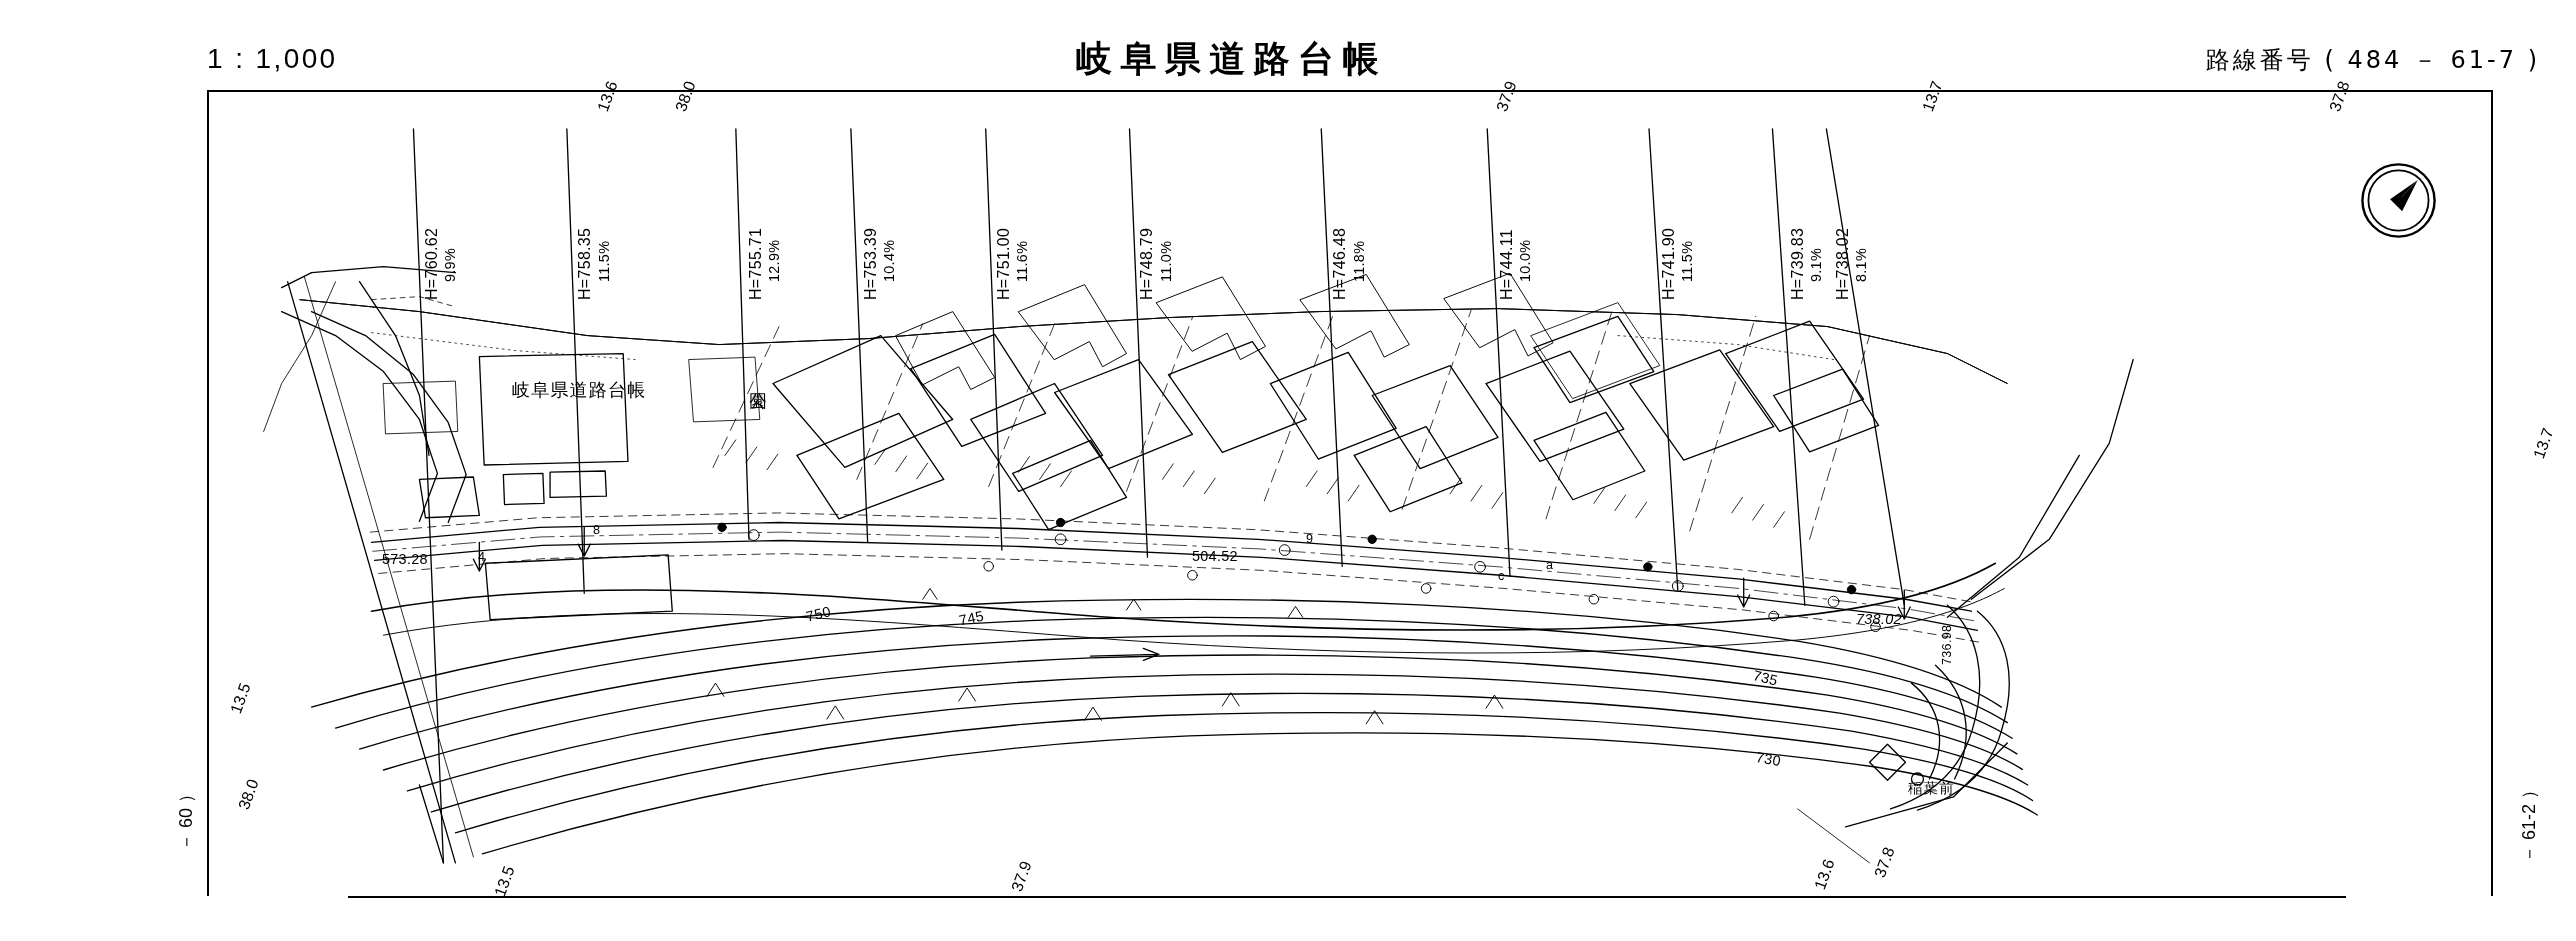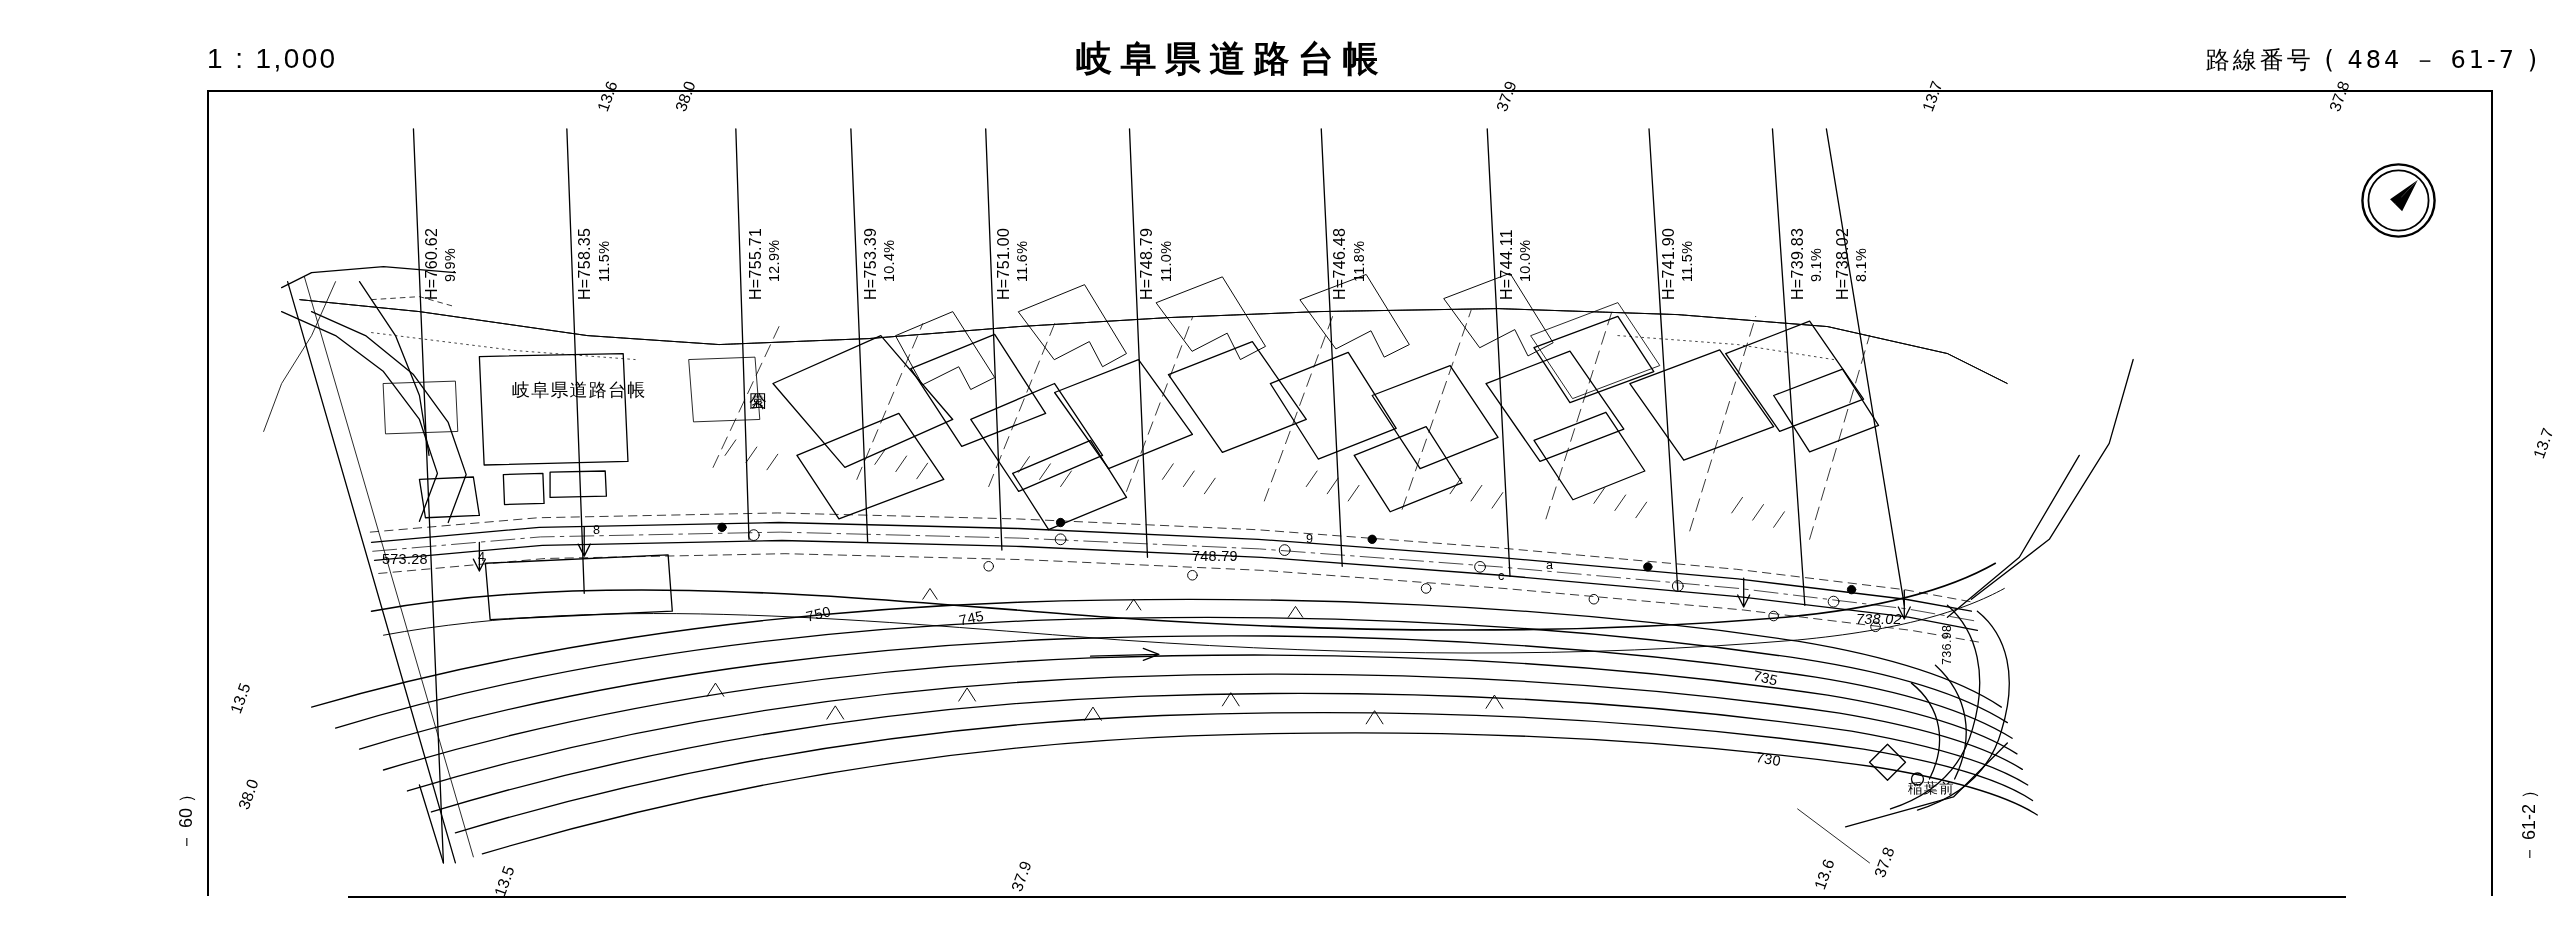--- a/index.html
+++ b/index.html
@@ -332,21 +332,21 @@
   <div class="t rot90" style="left:1660px; top:300px;">H=741.90</div>
   <div class="t rot90 small" style="left:1679px; top:282px;">11.5%</div>
 
   <div class="t rot90" style="left:1789px; top:300px;">H=739.83</div>
   <div class="t rot90 small" style="left:1808px; top:282px;">9.1%</div>
 
   <div class="t rot90" style="left:1834px; top:300px;">H=738.02</div>
   <div class="t rot90 small" style="left:1853px; top:282px;">8.1%</div>
 
   <div class="t small" style="left:382px; top:551px;">573.28</div>
-  <div class="t small" style="left:1192px; top:548px;">748.79</div>
+  <div class="t small" style="left:1192px; top:548px;">504.52</div>
   <div class="t small" style="left:1856px; top:611px;font-style:italic;">738.02</div>
   <div class="t tiny rot90" style="left:1940px; top:665px;">736.98</div>
 
   <div class="t small" style="left:806px; top:606px; transform:rotate(-14deg);">750</div>
   <div class="t small" style="left:959px; top:610px; transform:rotate(-12deg);">745</div>
   <div class="t small" style="left:1753px; top:670px; transform:rotate(14deg);">735</div>
   <div class="t small" style="left:1756px; top:751px; transform:rotate(10deg);">730</div>
 
   <div class="edge-label rotgrid" style="left:594px; top:108px;">13.6</div>
   <div class="edge-label rotgrid" style="left:672px; top:108px;">38.0</div>

